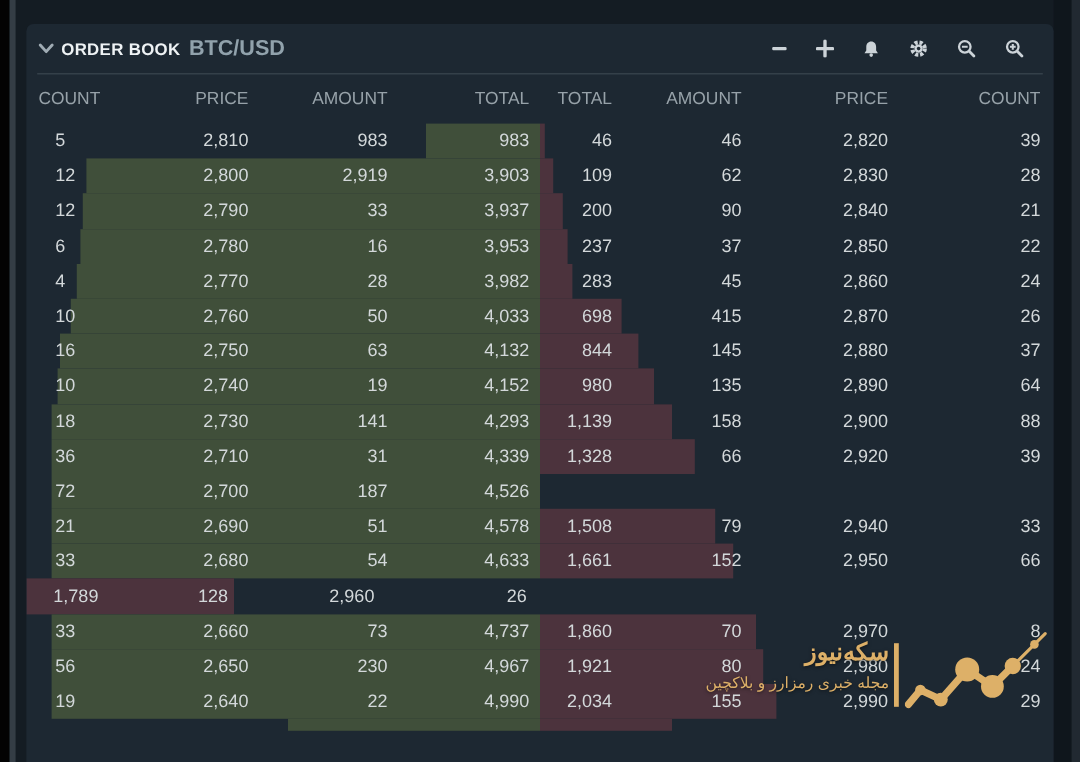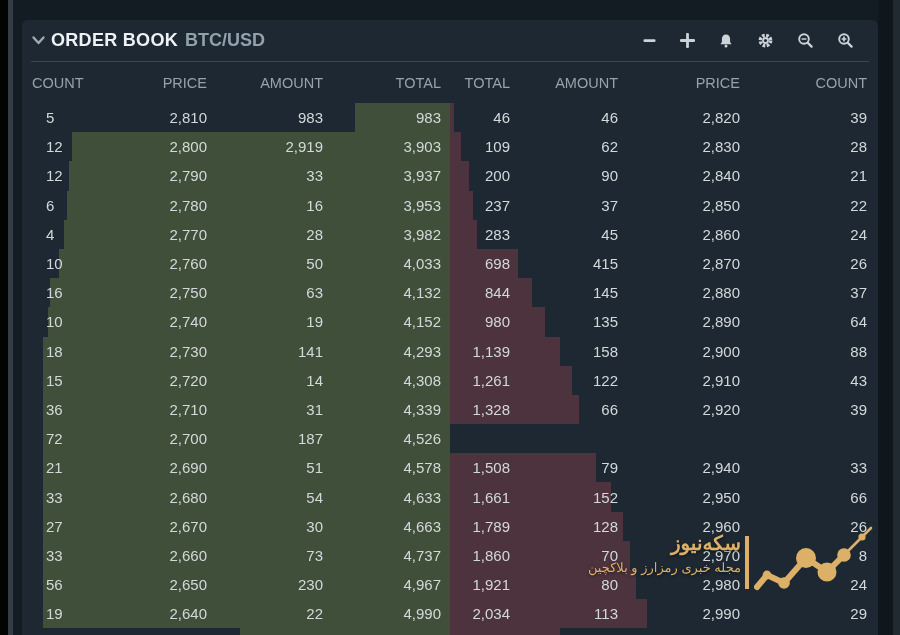--- a/index.html
+++ b/index.html
@@ -12,21 +12,21 @@
   .strip-gray  { position:absolute; left:8px; top:0; width:5px; height:100%; background:#343d45; }
   .strip-right { position:absolute; left:878px; top:0; width:15px; height:100%; background:#0f161c; }
   .strip-right-edge { position:absolute; left:893px; top:0; width:7px; height:100%; background:#212931; }
 
   .widget {
     position:absolute; left:22px; top:20px; width:856px; height:615px;
     background:#1d2832; border-radius:6px 6px 0 0; overflow:hidden;
   }
   .titlebar { height:41px; display:flex; align-items:center; padding-left:9px; }
   .chevron { display:flex; align-items:center; cursor:pointer; }
-  .title { font-size:18px; font-weight:bold; color:#eef2f4; letter-spacing:.3px; margin-left:5px; white-space:nowrap; }
+  .title { font-size:14px; font-weight:bold; color:#eef2f4; letter-spacing:.3px; margin-left:5px; white-space:nowrap; }
   .pair  { font-size:18px; font-weight:bold; color:#91a2ac; margin-left:7px; white-space:nowrap; }
   .toolbar { margin-left:auto; display:flex; align-items:center; gap:23px; padding-right:24px; }
   .toolbar .tbtn { display:flex; align-items:center; cursor:pointer; }
   .separator { border-top:1px solid #3b4750; margin:0 9px; }
 
   .colheaders { display:flex; height:41px; color:#97a2a9; font-size:14.5px; font-weight:400; }
   .half { width:428px; display:grid; position:relative; height:100%; align-items:center; box-sizing:border-box; }
   .half.left  { grid-template-columns:66px 119px 116px 118px; padding-right:9px; }
   .half.right { grid-template-columns:60px 108px 122px 127px; padding-right:11px; }
   .cell { text-align:right; position:relative; z-index:1; white-space:nowrap; }
@@ -277,36 +277,20 @@
     </div>
     <div class="half right">
       <div class="bar ask" style="width: 110.375px;"></div>
       <span class="cell">1,139</span>
       <span class="cell">158</span>
       <span class="cell">2,900</span>
       <span class="cell">88</span>
     </div>
   </div>
 
-  <div class="row">
-    <div class="half left">
-      <div class="bar bid" style="width: 407px;"></div>
-      <span class="cell count-l">15</span>
-      <span class="cell">2,720</span>
-      <span class="cell">14</span>
-      <span class="cell">4,308</span>
-    </div>
-    <div class="half right">
-      <div class="bar ask" style="width: 122.197px;"></div>
-      <span class="cell">1,261</span>
-      <span class="cell">122</span>
-      <span class="cell">2,910</span>
-      <span class="cell">43</span>
-    </div>
-  </div>
 
   <div class="row">
     <div class="half left">
       <div class="bar bid" style="width: 407px;"></div>
       <span class="cell count-l">36</span>
       <span class="cell">2,710</span>
       <span class="cell">31</span>
       <span class="cell">4,339</span>
     </div>
     <div class="half right">
@@ -356,27 +340,20 @@
     <div class="half right">
       <div class="bar ask" style="width: 160.959px;"></div>
       <span class="cell">1,661</span>
       <span class="cell">152</span>
       <span class="cell">2,950</span>
       <span class="cell">66</span>
     </div>
   </div>
 
   <div class="row">
-    <div class="half left">
-      <div class="bar bid" style="width: 407px;"></div>
-      <span class="cell count-l">27</span>
-      <span class="cell">2,670</span>
-      <span class="cell">30</span>
-      <span class="cell">4,663</span>
-    </div>
     <div class="half right">
       <div class="bar ask" style="width: 173.363px;"></div>
       <span class="cell">1,789</span>
       <span class="cell">128</span>
       <span class="cell">2,960</span>
       <span class="cell">26</span>
     </div>
   </div>
 
   <div class="row">
@@ -417,21 +394,21 @@
     <div class="half left">
       <div class="bar bid" style="width: 407px;"></div>
       <span class="cell count-l">19</span>
       <span class="cell">2,640</span>
       <span class="cell">22</span>
       <span class="cell">4,990</span>
     </div>
     <div class="half right">
       <div class="bar ask" style="width: 197.104px;"></div>
       <span class="cell">2,034</span>
-      <span class="cell">113</span>
+      <span class="cell">155</span>
       <span class="cell">2,990</span>
       <span class="cell">29</span>
     </div>
   </div>
 </div>
 
     <div class="partialrow">
       <div class="half left">
           <div class="bar bid"></div>
         </div>

